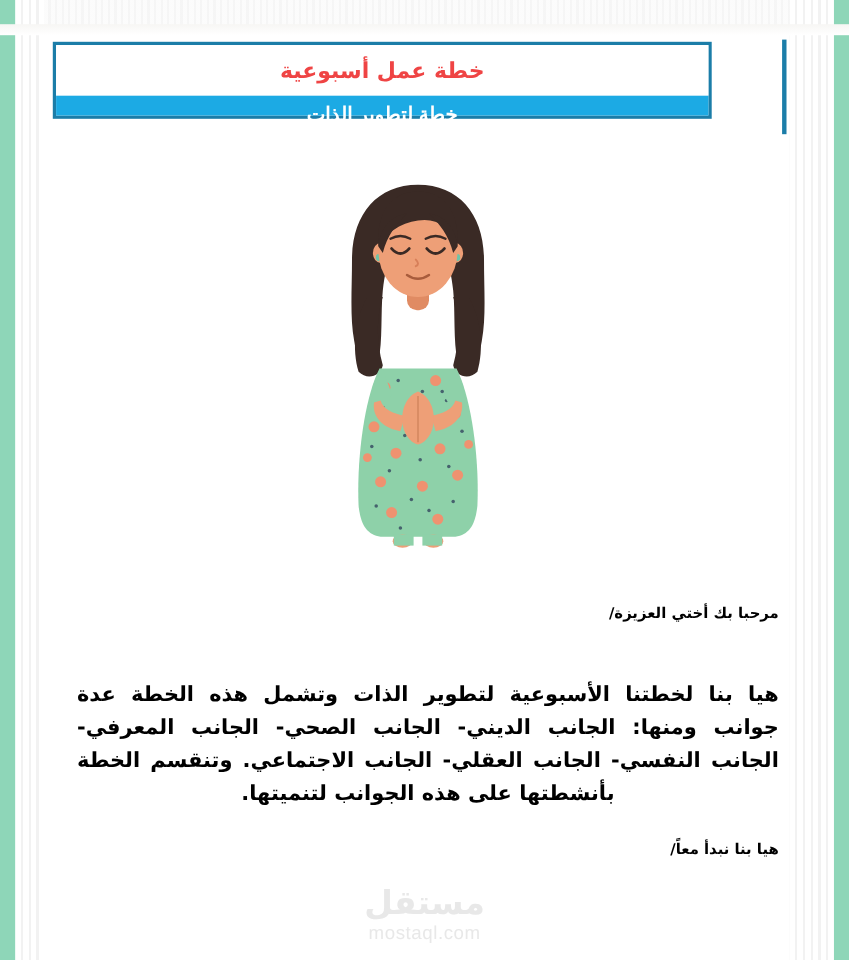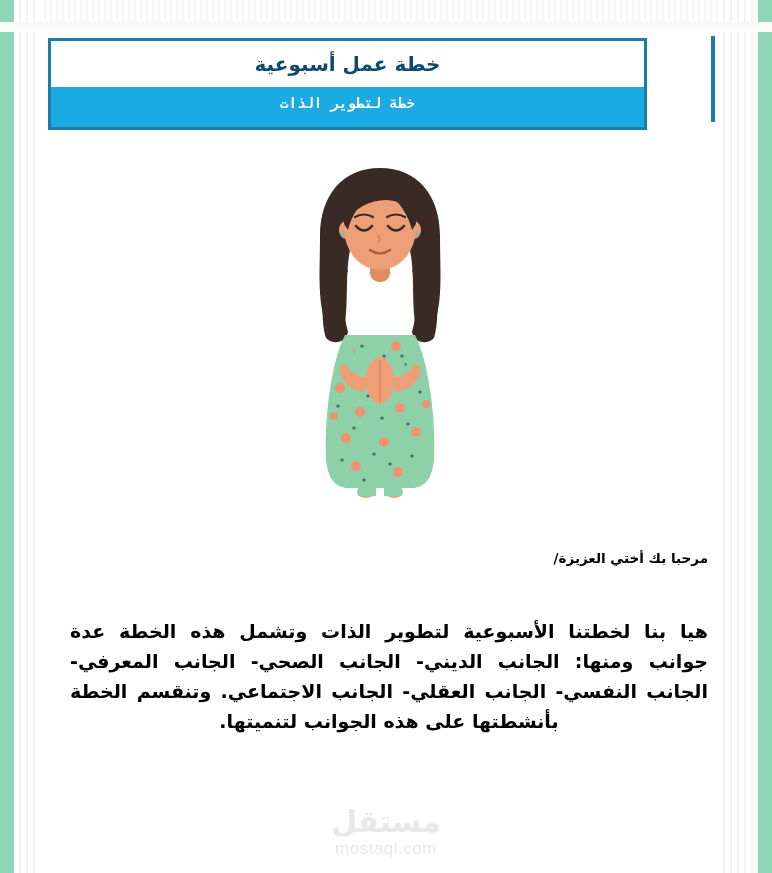--- a/index.html
+++ b/index.html
@@ -69,37 +69,37 @@
     top: 38px;
     width: 599px;
     border: 3px solid #1b7da8;
     background: #ffffff;
   }
   .header-title {
     height: 46px;
     line-height: 46px;
     text-align: center;
     background: #ffffff;
-    color: #0c4a6e;
+    color: #ef4444;
     font-size: 20px;
     font-weight: bold;
     letter-spacing: 1px;
     direction: rtl;
     font-family: "DejaVu Sans", sans-serif;
   }
   .header-subtitle {
-    height: 40px;
+    height: 18px;
     line-height: 34px;
     text-align: center;
     background: #1caae4;
     color: #ffffff;
-    font-size: 14px;
+    font-size: 18px;
     font-weight: bold;
     direction: rtl;
-    font-family: Liberation Mono, monospace;
+    font-family: Liberation Sans, sans-serif;
   }
   .header-rule {
     position: absolute;
     left: 711px;
     top: 36px;
     width: 4px;
     height: 86px;
     background: #1b7da8;
   }
 
@@ -285,20 +285,21 @@
       <ellipse cx="76" cy="332" rx="9" ry="6" fill="#ee9f77"></ellipse>
       <ellipse cx="104" cy="332" rx="9" ry="6" fill="#ee9f77"></ellipse>
       <path d="M68 326 L86 326 L86 336 L68 336 Z" fill="#8ed1a9"></path>
       <path d="M94 326 L112 326 L112 336 L94 336 Z" fill="#8ed1a9"></path>
     </svg>
   </div>
 
   <div class="doc-text">
     <p class="para-greeting">مرحبا بك أختي العزيزة/</p>
     <p class="para-body">هيا بنا لخطتنا الأسبوعية لتطوير الذات وتشمل هذه الخطة عدة جوانب ومنها: الجانب الديني- الجانب الصحي- الجانب المعرفي- الجانب النفسي- الجانب العقلي- الجانب الاجتماعي. وتنقسم الخطة بأنشطتها على هذه الجوانب لتنميتها.</p>
+    <p class="para-closing">هيا بنا نبدأ معاً/</p>
   </div>
 
   <div class="watermark">
     <div class="watermark-ar">مستقل</div>
     <div class="watermark-en">mostaql.com</div>
   </div>
 
 </div>
 
 </body></html>

